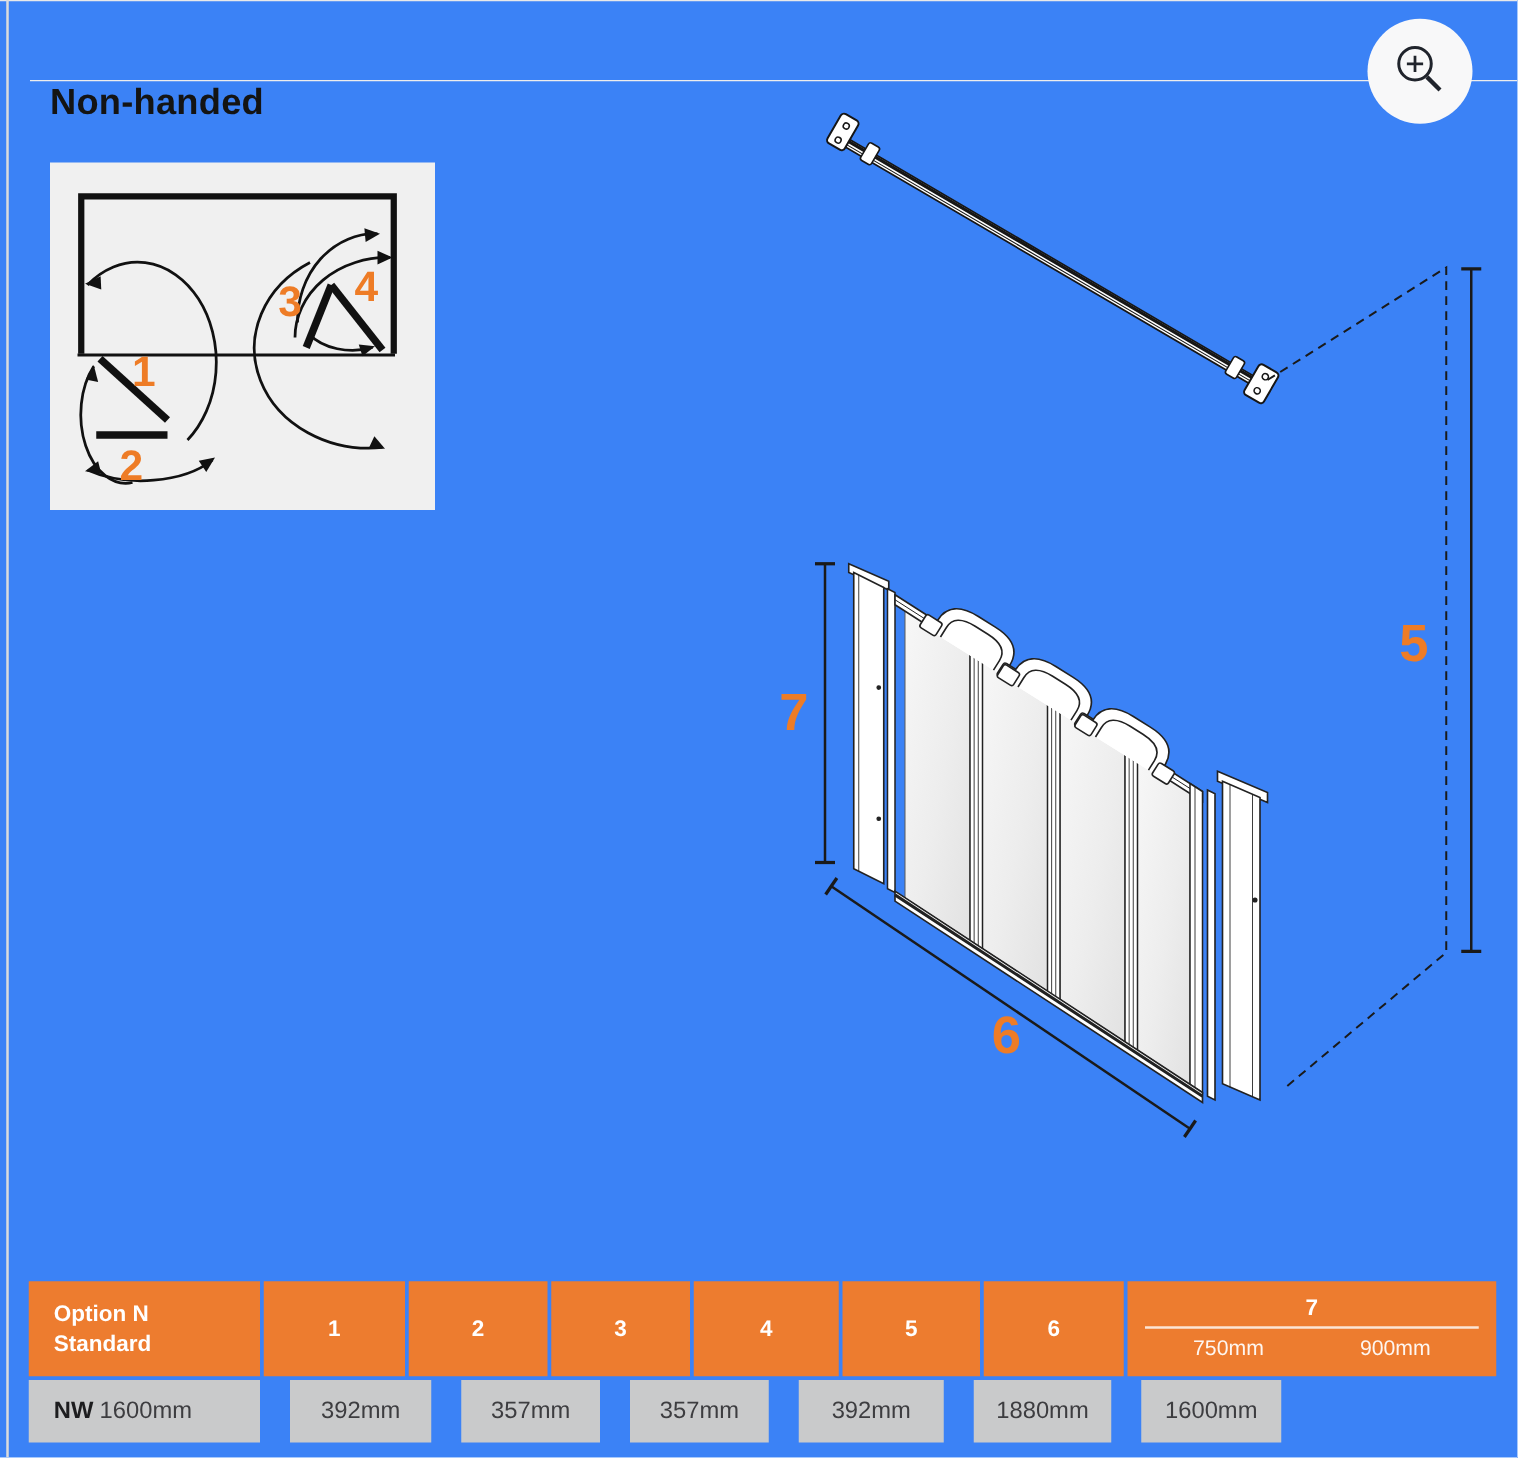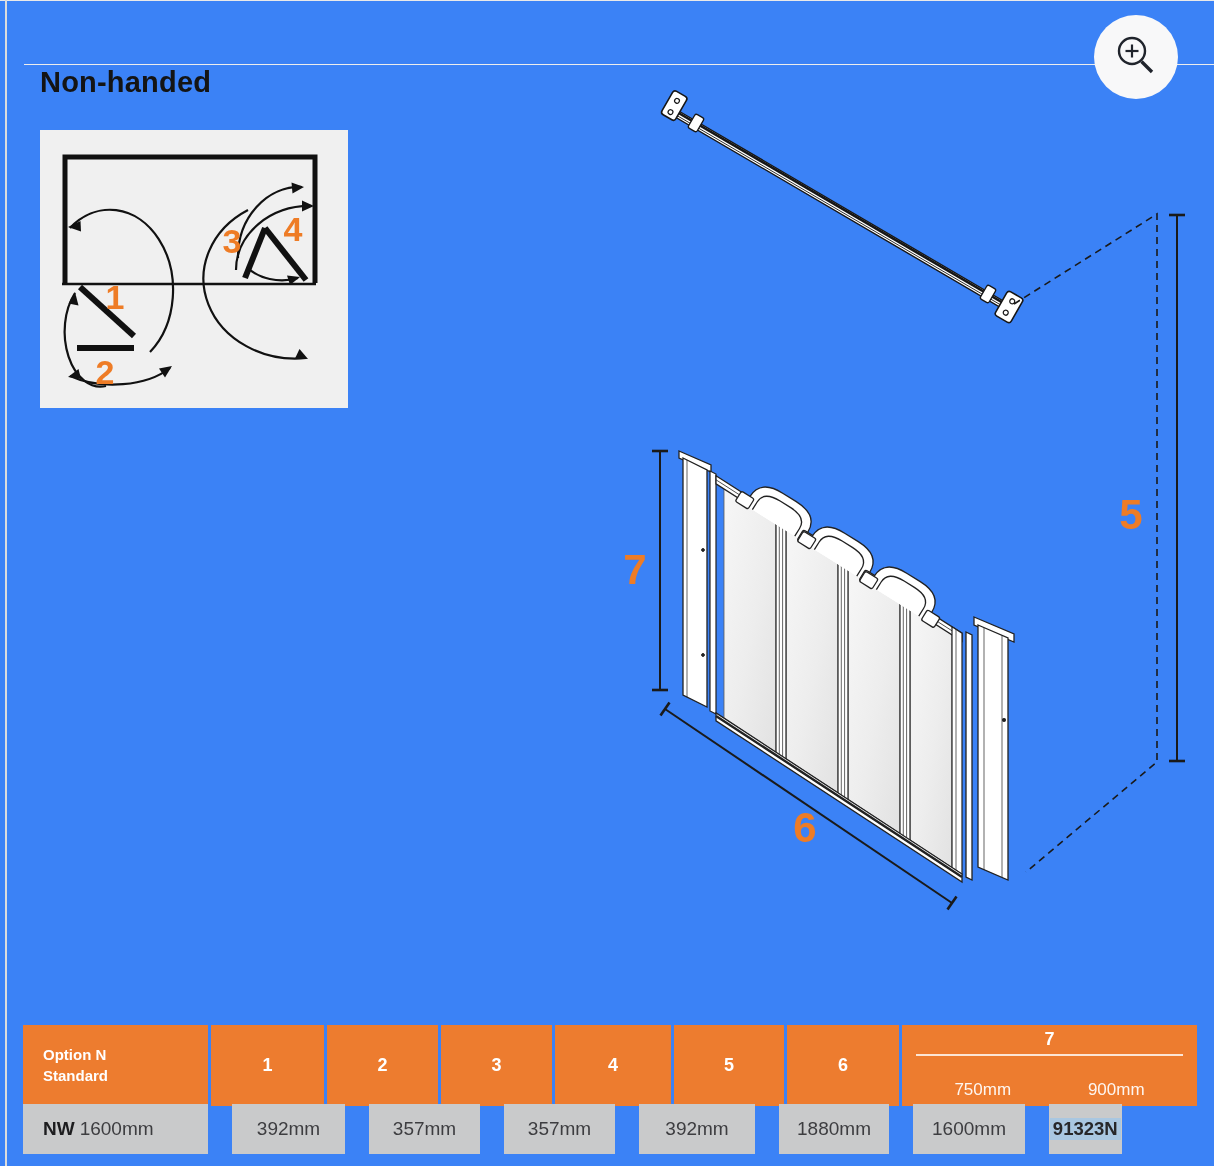--- a/index.html
+++ b/index.html
@@ -22,26 +22,26 @@
   .plan-num{font-family:"Liberation Sans",sans-serif;font-weight:bold;fill:#EE7C26;font-size:34px;}
 
   
   .spec-table{position:absolute;left:23px;top:1025px;width:1174px;}
   .thead,.tbody{display:grid;grid-template-columns:185px 113px 111px 111px 116px 110px 112px 1fr;gap:3px;}
   .thead{height:76px;}
   .tbody{height:50px;margin-top:3px;gap:24px;}
   .hcell{background:#ED7C2F;color:#fff;display:flex;align-items:center;justify-content:center;
          font-weight:bold;font-size:18px;}
   .hcell.first{flex-direction:column;align-items:flex-start;justify-content:center;
-               padding-left:20px;font-size:15px;line-height:1.35;}
+               padding-left:20px;font-size:18px;line-height:1.35;}
   .h7{background:#ED7C2F;color:#fff;display:flex;flex-direction:column;justify-content:center;
       padding:4px 14px 6px;}
   .h7-top{text-align:center;font-weight:bold;font-size:18px;padding-bottom:4px;
           border-bottom:2px solid rgba(255,255,255,.8);}
-  .h7-sub{display:flex;padding-top:24px;}
+  .h7-sub{display:flex;padding-top:6px;}
   .h7-sub span{flex:1;text-align:center;font-weight:normal;font-size:17px;color:rgba(255,255,255,.93);}
   .dcell{background:#C9CACB;display:flex;align-items:center;justify-content:center;
          font-size:19px;color:#3d3d40;}
   .dcell.first{justify-content:flex-start;padding-left:20px;}
   .dcell.first b{margin-right:5px;color:#1d1d1f;}
   .d7{display:grid;grid-template-columns:1fr 1fr;gap:3px;}
   .code{font-weight:bold;color:#272729;font-size:18.5px;}
   .hl{background:#A9C7E1;padding:0 3px;}
 </style>
 </head>
@@ -254,20 +254,17 @@
         <b>NW</b>
         <span>1600mm</span>
       </div>
       <div class="dcell">392mm</div>
       <div class="dcell">357mm</div>
       <div class="dcell">357mm</div>
       <div class="dcell">392mm</div>
       <div class="dcell">1880mm</div>
       <div class="dcell">1600mm</div>
       <div class="d7">
-        <div class="dcell">
-          <span class="code hl">91323N</span>
-        </div>
       </div>
     </div>
   </div>
 
 </div>
 
 </body></html>

